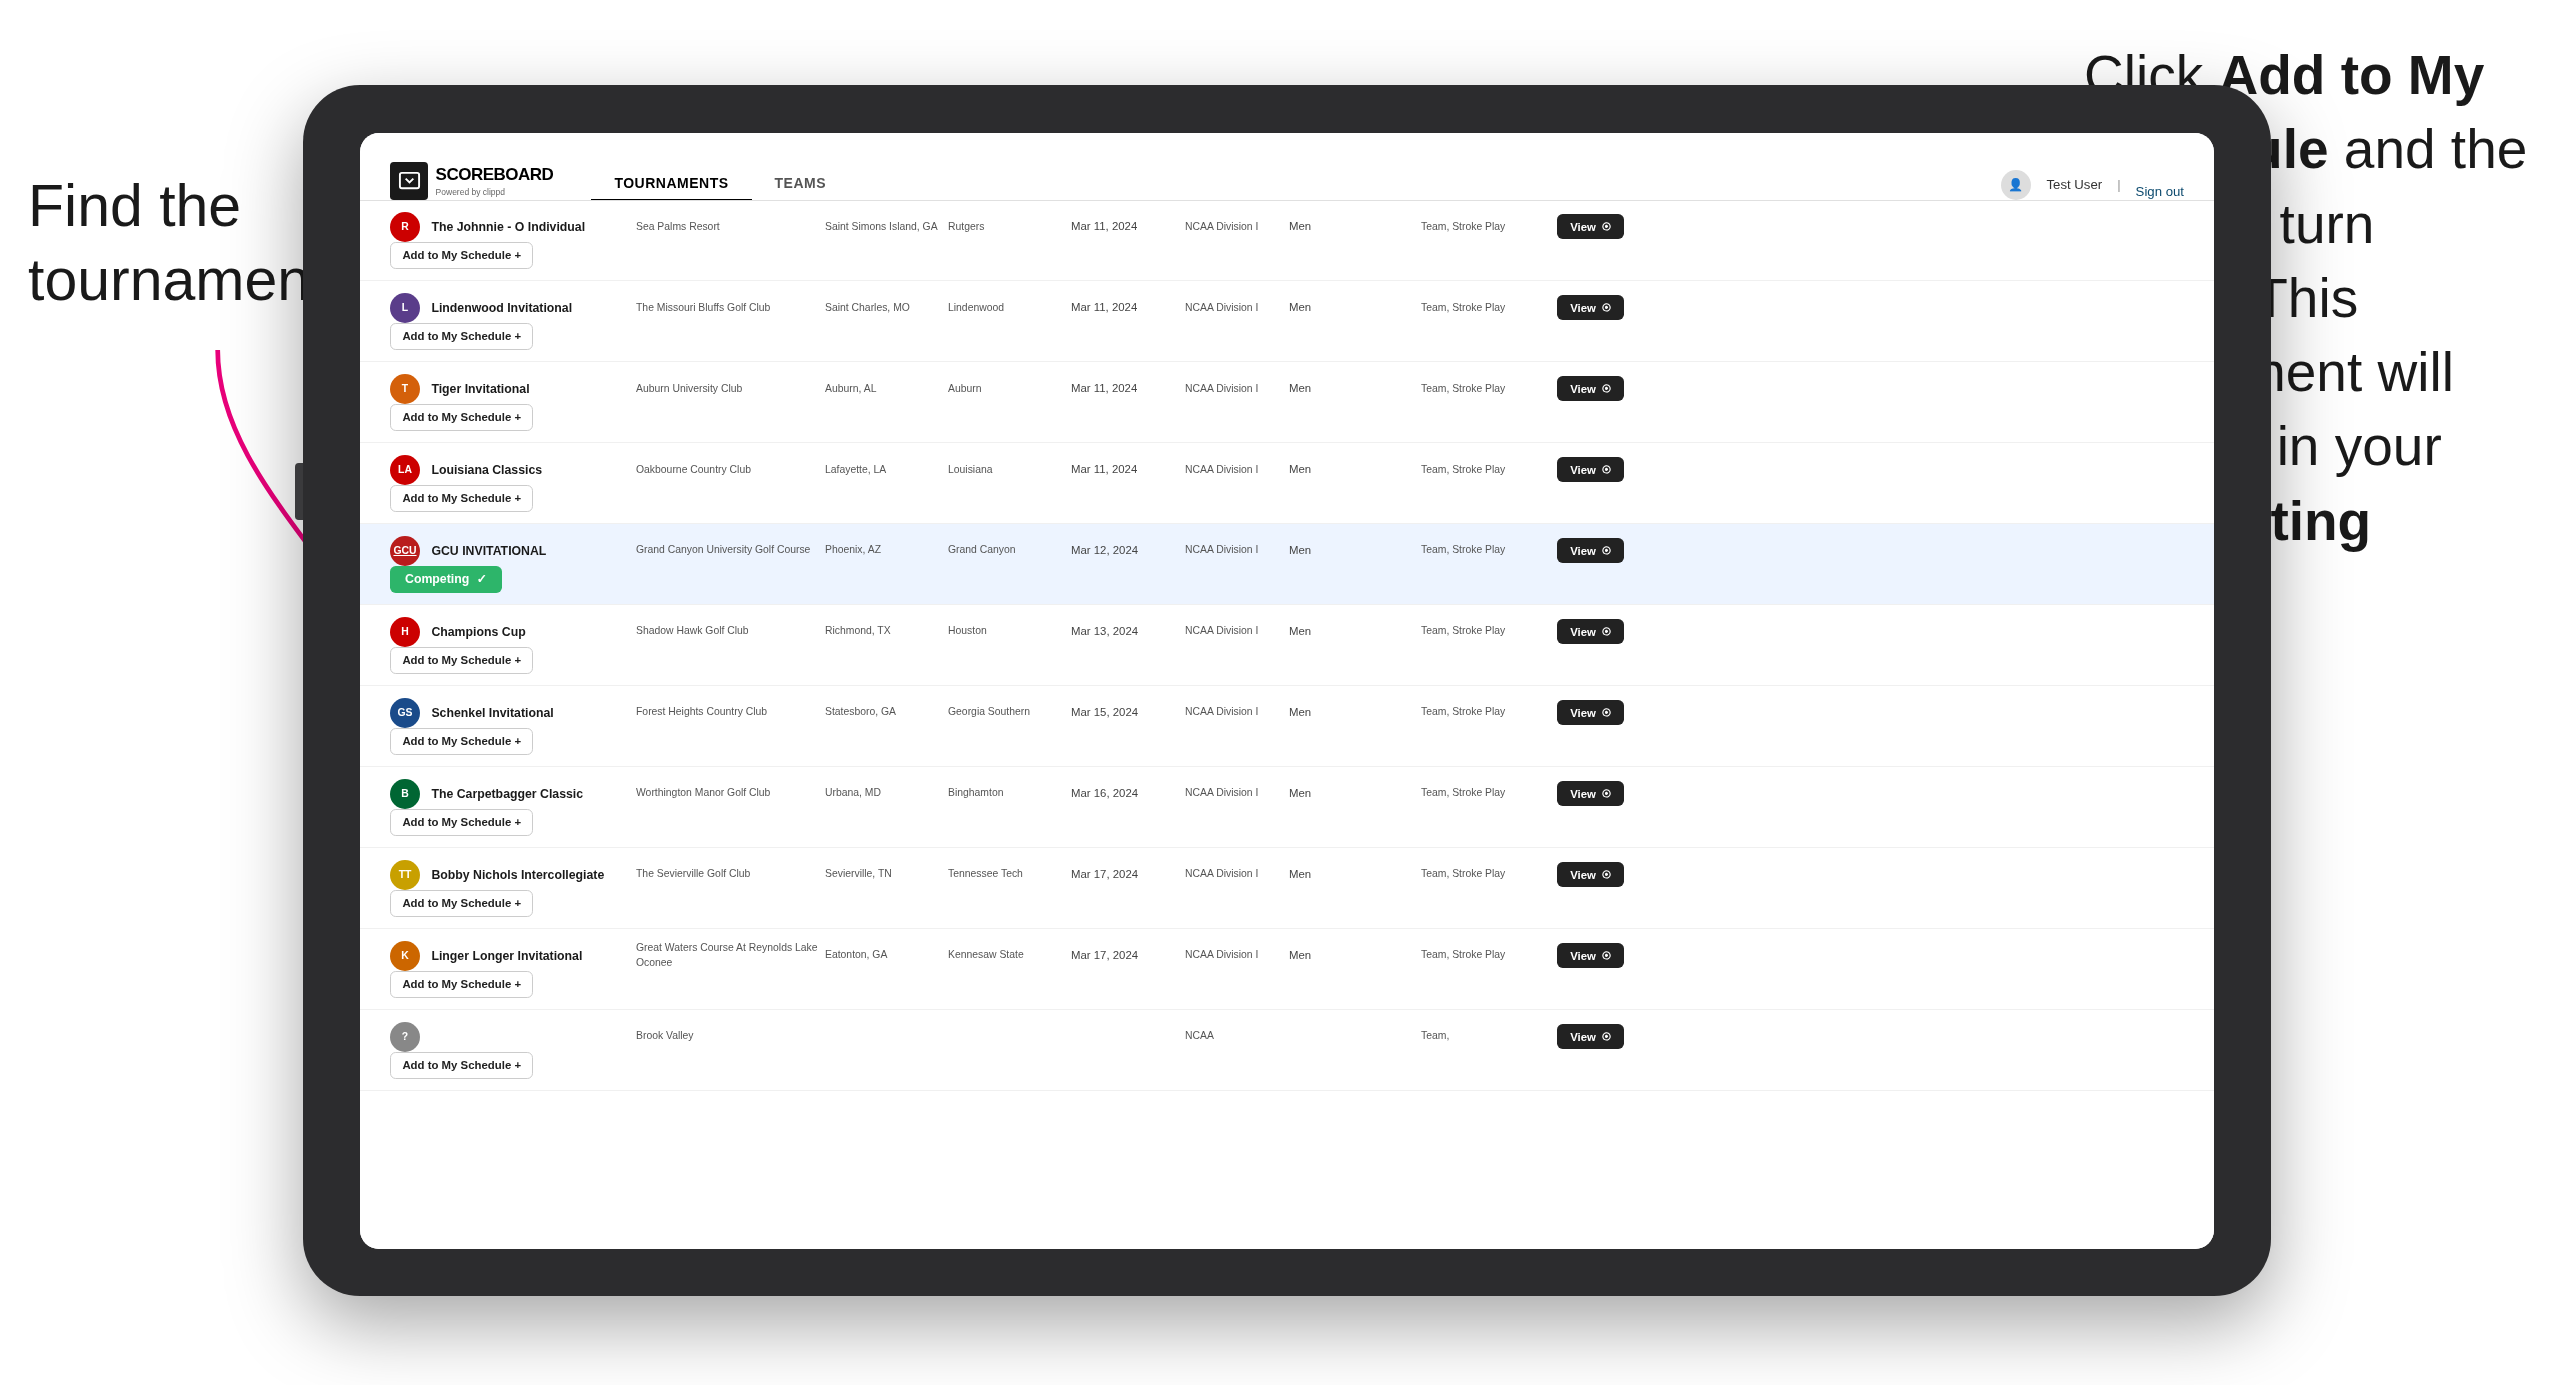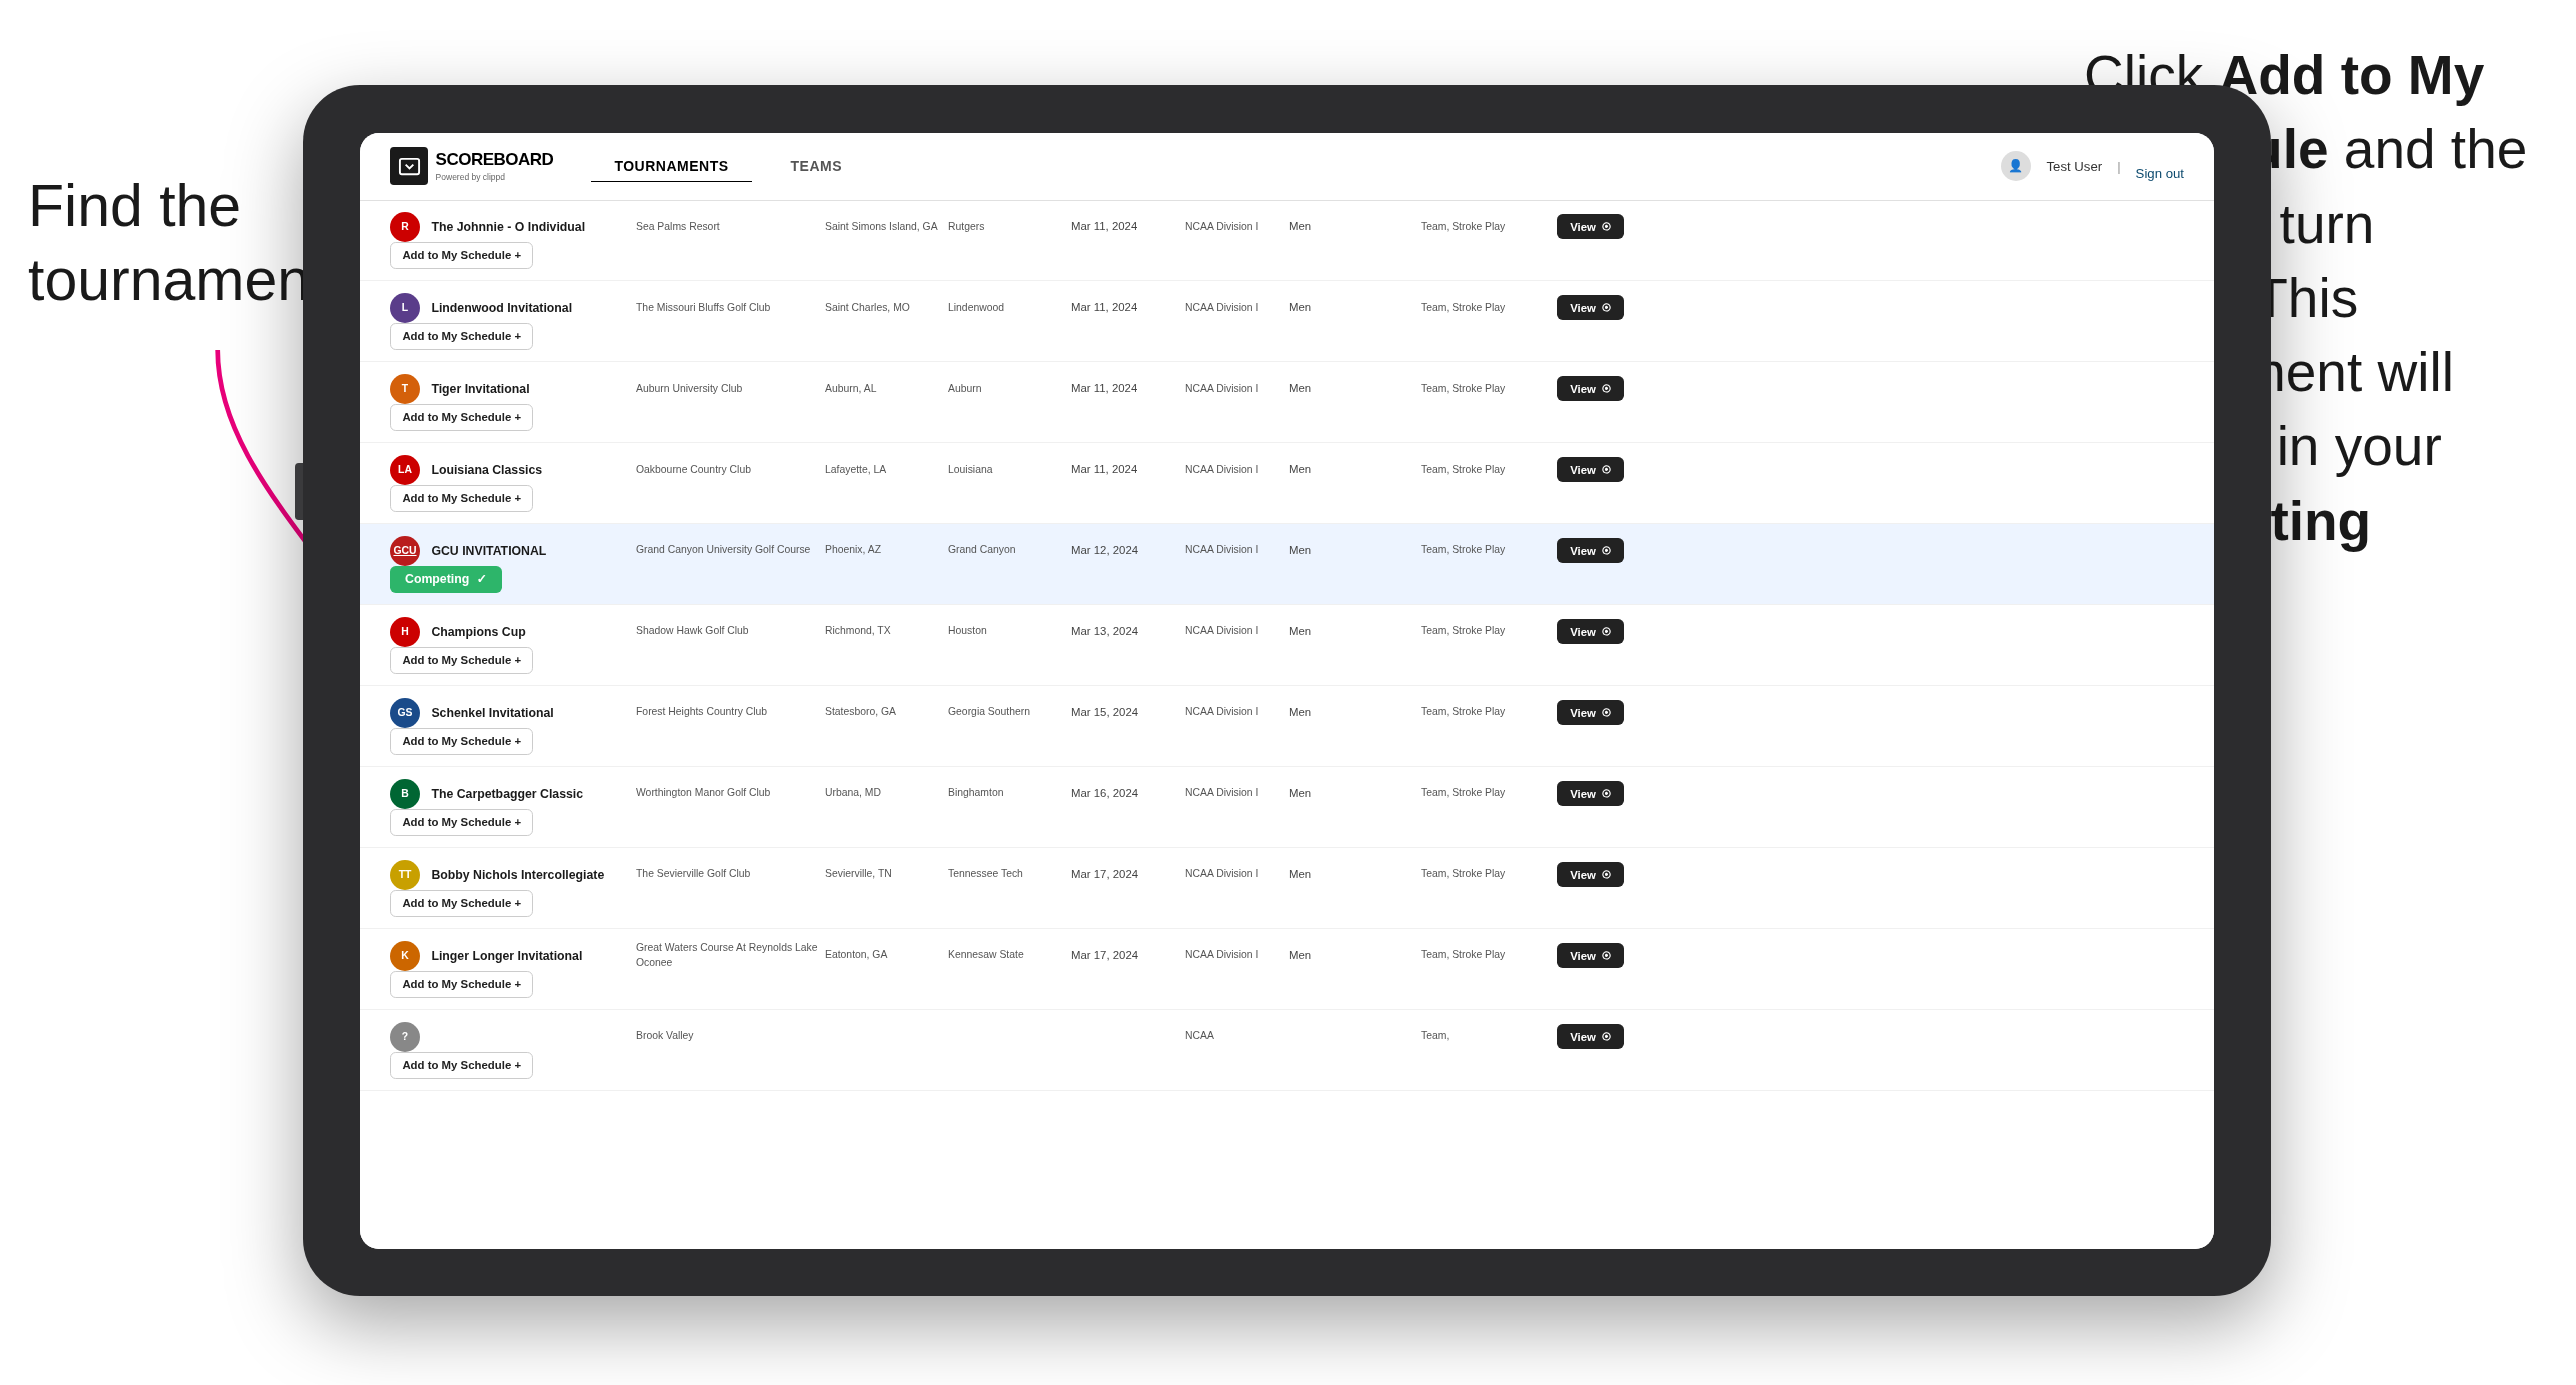--- a/index.html
+++ b/index.html
@@ -69,21 +69,21 @@
       height: 57px;
       background: #3a3a3c;
       border-radius: 3.8px 0 0 3.8px;
     }
 
     
     .app-header {
       background: #ffffff;
       height: 68px;
       display: flex;
-      align-items: center;
+      align-items: flex-end;
       padding: 0 30px;
       border-bottom: 0.9px solid #e0e0e0;
       flex-shrink: 0;
     }
 
     .logo-area {
       display: flex;
       align-items: center;
       margin-right: 38px;
     }
@@ -107,21 +107,21 @@
       align-items: center;
       justify-content: center;
       margin-right: 7.6px;
       color: #fff;
       font-size: 13.2px;
       font-weight: 900;
     }
 
     .nav-tabs {
       display: flex;
-      gap: 16px;
+      gap: 0;
     }
     .nav-tab {
       padding: 7.6px 23px;
       font-size: 14px;
       font-weight: 600;
       color: #555;
       cursor: pointer;
       border-bottom: 1.9px solid transparent;
       letter-spacing: 0.5px;
     }

